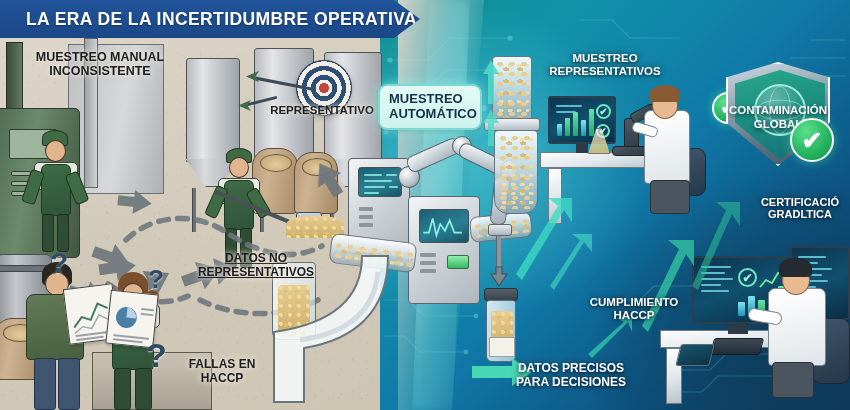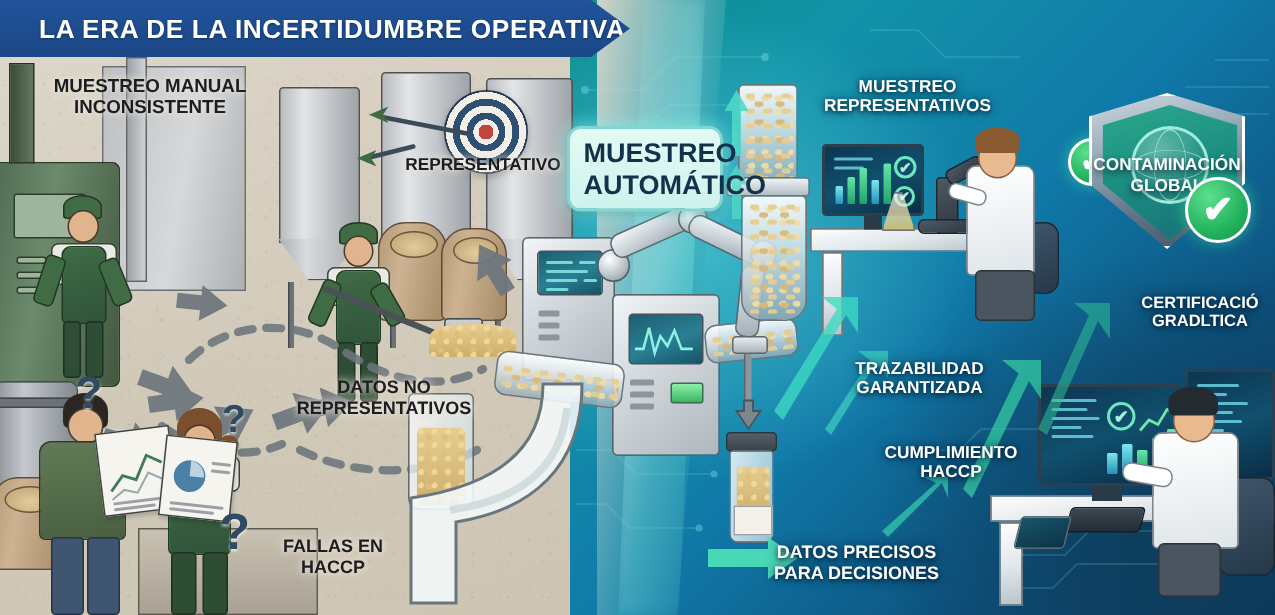--- a/index.html
+++ b/index.html
@@ -109,23 +109,23 @@
   }
 
   
   .chip {
     position: absolute;
     background: linear-gradient(180deg, #e4fbf4 0%, #cdf2ee 100%);
     border: 2px solid #7fd7d2;
     border-radius: 9px;
     color: #13314a;
     font-weight: 700;
-    font-size: 18px;
+    font-size: 13px;
     line-height: 1.15;
-    text-align: center;
+    text-align: left;
     padding: 6px 9px;
     box-shadow: 0 0 12px rgba(140,245,235,.75), 0 2px 4px rgba(0,0,0,.22);
   }
 
   
   .silo {
     position: absolute;
     background: linear-gradient(90deg, #b9bcc0 0%, #e3e5e7 30%, #c3c7cb 62%, #9fa4a9 100%);
     border: 1.6px solid #4c5258;
     border-radius: 3px 3px 0 0;
@@ -764,38 +764,36 @@
   <div class="banner banner-left">
     <span>LA ERA DE LA INCERTIDUMBRE OPERATIVA</span>
   </div>
 
   <div class="lbl lbl-dark" style="left:16px; top:50px; width:168px; font-size:12.5px;">MUESTREO MANUAL
 INCONSISTENTE</div>
 
 
   <div class="lbl lbl-dark" style="left:258px; top:104px; width:128px; font-size:11.5px;">REPRESENTATIVO</div>
 
-  <div class="lbl lbl-dark" style="left:186px; top:252px; width:140px; font-size:12px;">DATOS NO
+  <div class="lbl lbl-dark" style="left:186px; top:252px; width:140px; font-size:12px;text-decoration:underline;">DATOS NO
 REPRESENTATIVOS</div>
 
   <div class="lbl lbl-dark" style="left:164px; top:358px; width:116px; font-size:12px;">FALLAS EN
 HACCP</div>
 
   <div class="chip" style="left:378px; top:84px; width:104px;">MUESTREO
 AUTOMÁTICO</div>
 
   <div class="lbl lbl-light" style="left:538px; top:52px; width:134px; font-size:11.5px;">MUESTREO
 REPRESENTATIVOS</div>
 
 
   <div class="lbl lbl-light" style="left:748px; top:196px; width:104px; font-size:11px;">CERTIFICACIÓ
 GRADLTICA</div>
 
-  <div class="lbl lbl-light" style="left:552px; top:240px; width:122px; font-size:11.5px;">TRAZABILIDAD
-GARANTIZADA</div>
 
   <div class="lbl lbl-light" style="left:572px; top:296px; width:124px; font-size:11.5px;">CUMPLIMIENTO
 HACCP</div>
 
   <div class="lbl lbl-light" style="left:500px; top:362px; width:142px; font-size:12px;">DATOS PRECISOS
 PARA DECISIONES</div>
 
 </div>
 
 </body></html>

